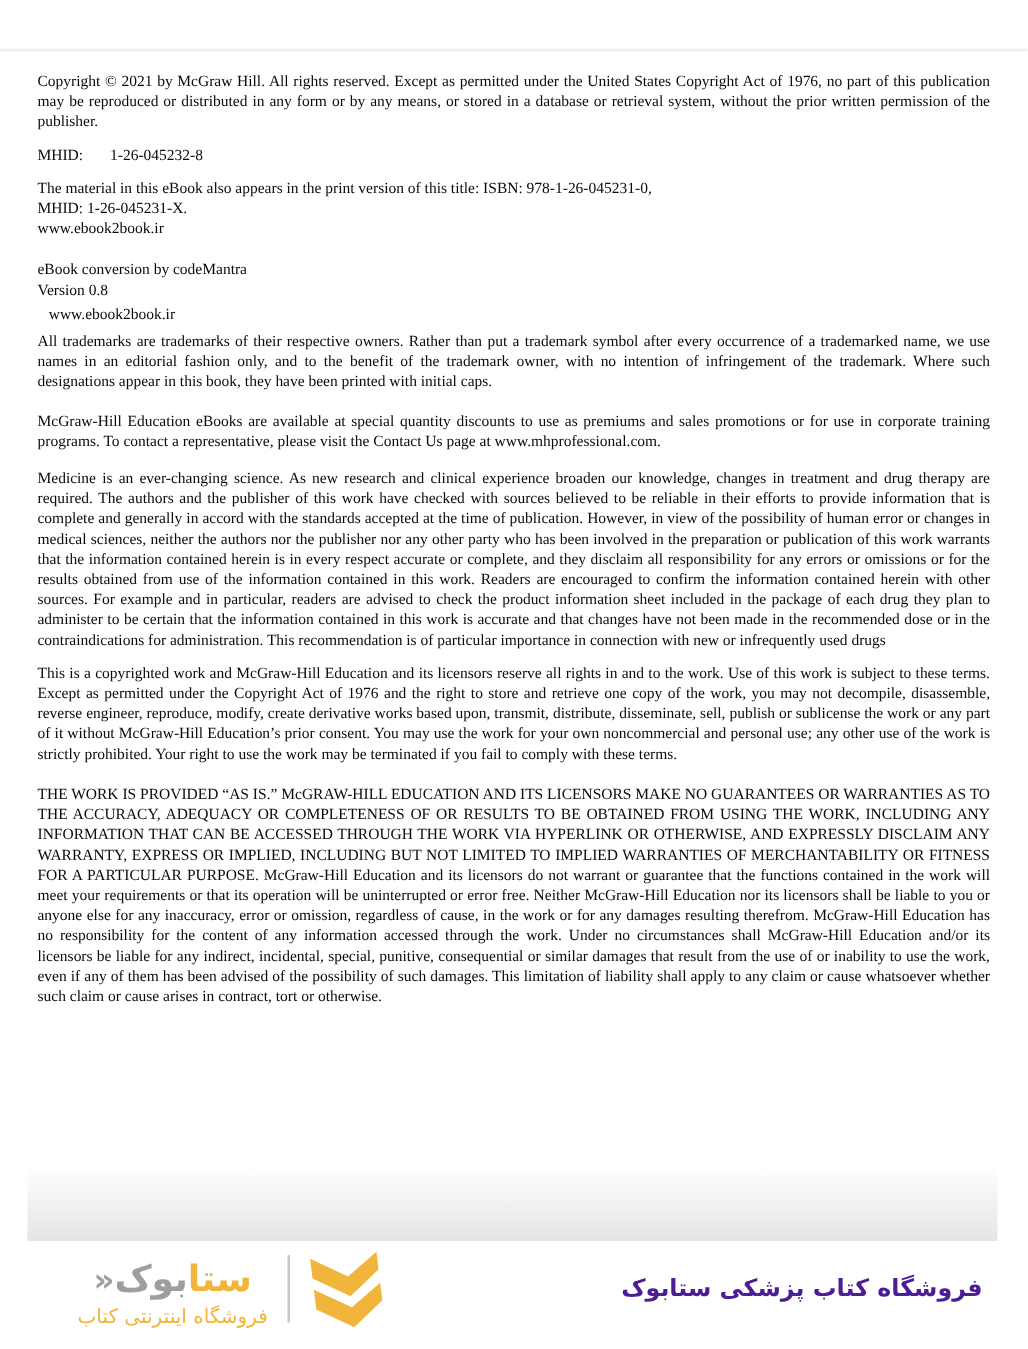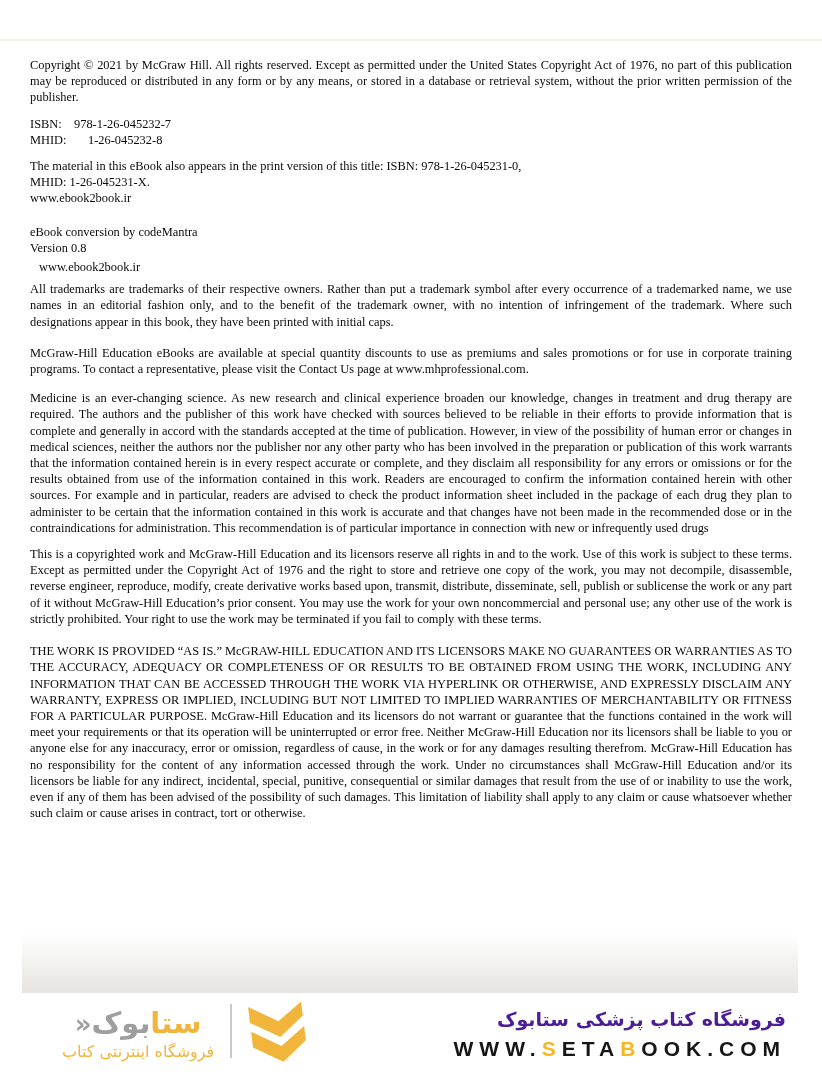--- a/index.html
+++ b/index.html
@@ -76,21 +76,20 @@
 </head>
 <body>
 
 <div class="page-top-edge"></div>
 
 <div class="content">
 
   <p class="p-copyright">Copyright © 2021 by McGraw Hill. All rights reserved. Except as permitted under the United States Copyright Act of 1976, no part of this publication may be reproduced or distributed in any form or by any means, or stored in a database or retrieval system, without the prior written permission of the publisher.</p>
 
   <div class="kv-block">
-    <div><span class="kv-label">ISBN:</span><span>978-1-26-045232-7</span></div>
     <div><span class="kv-label">MHID:</span><span class="mhid-indent">1-26-045232-8</span></div>
   </div>
 
   <p class="p-print">
     <span>The material in this eBook also appears in the print version of this title: ISBN: 978-1-26-045231-0,</span><br>
     <span>MHID: 1-26-045231-X.</span><br>
     <span>www.ebook2book.ir</span>
   </p>
 
   <p class="p-conv">
@@ -125,16 +124,15 @@
     <svg class="emblem" viewBox="0 0 72 80" xmlns="http://www.w3.org/2000/svg">
       <g fill="#F2B53C" transform="rotate(-7 36 40)">
         <polygon points="6,8 38,28 66,9 66,25 38,46 6,26"></polygon>
         <polygon points="6,36 38,56 66,37 66,53 38,74 6,54"></polygon>
       </g>
     </svg>
   </div>
 
   <div class="footer-right">
     <div class="fa-title" dir="rtl">فروشگاه کتاب پزشکی ستابوک</div>
-    <div class="site-url"><span>WWW.</span><span class="yellow">S</span><span>ETA</span><span class="yellow">B</span><span>OOK.COM</span></div>
   </div>
 
 </div>
 
 </body></html>

